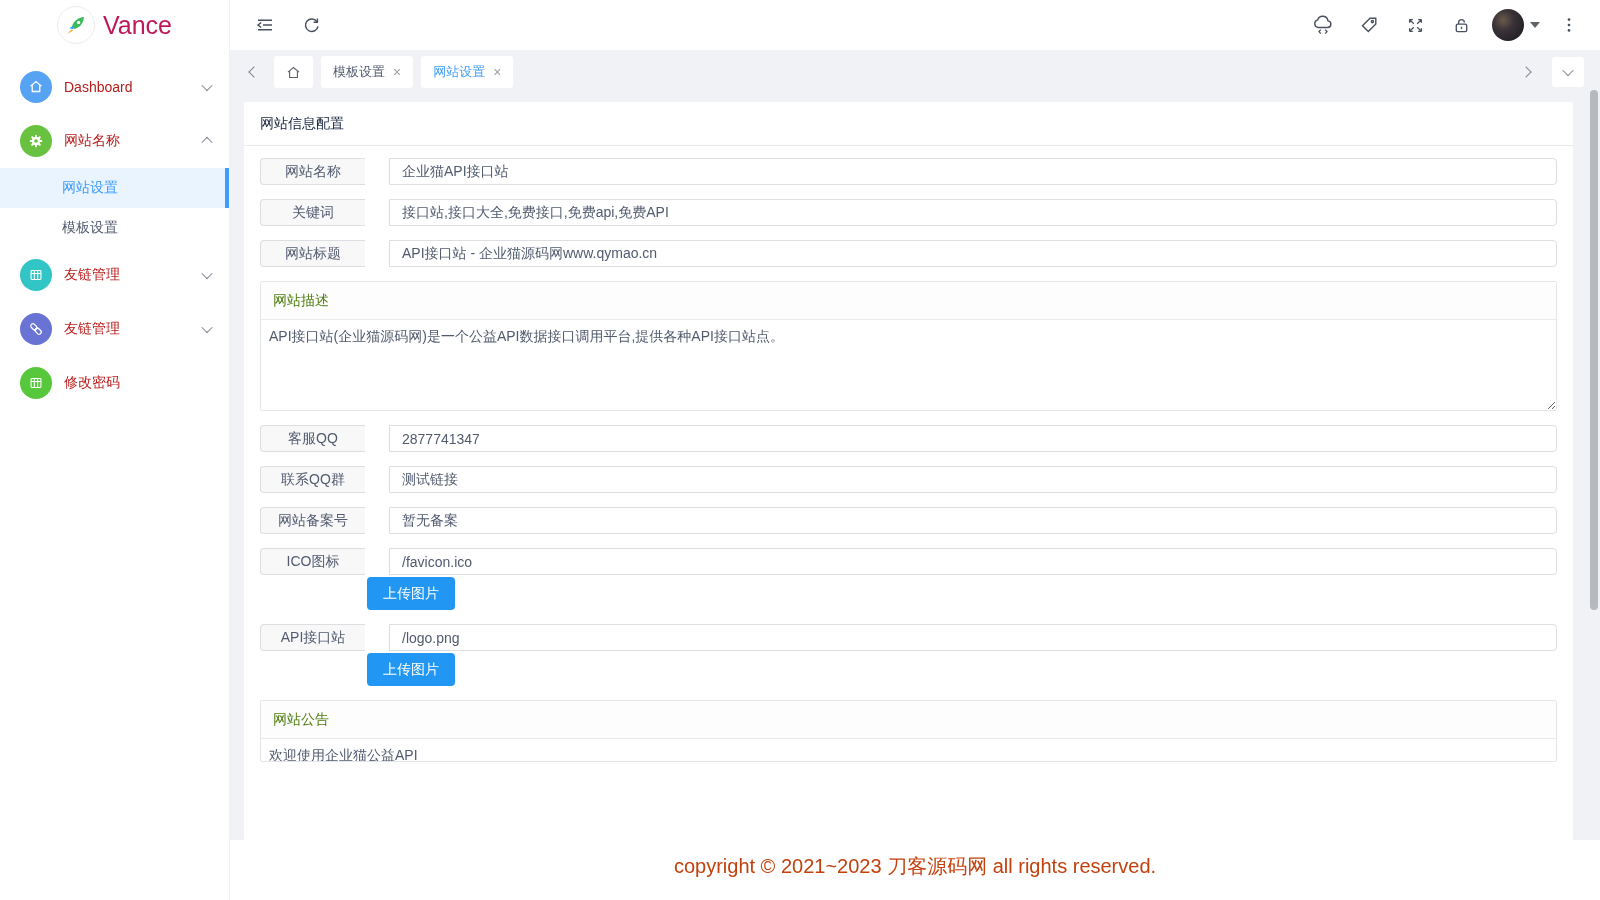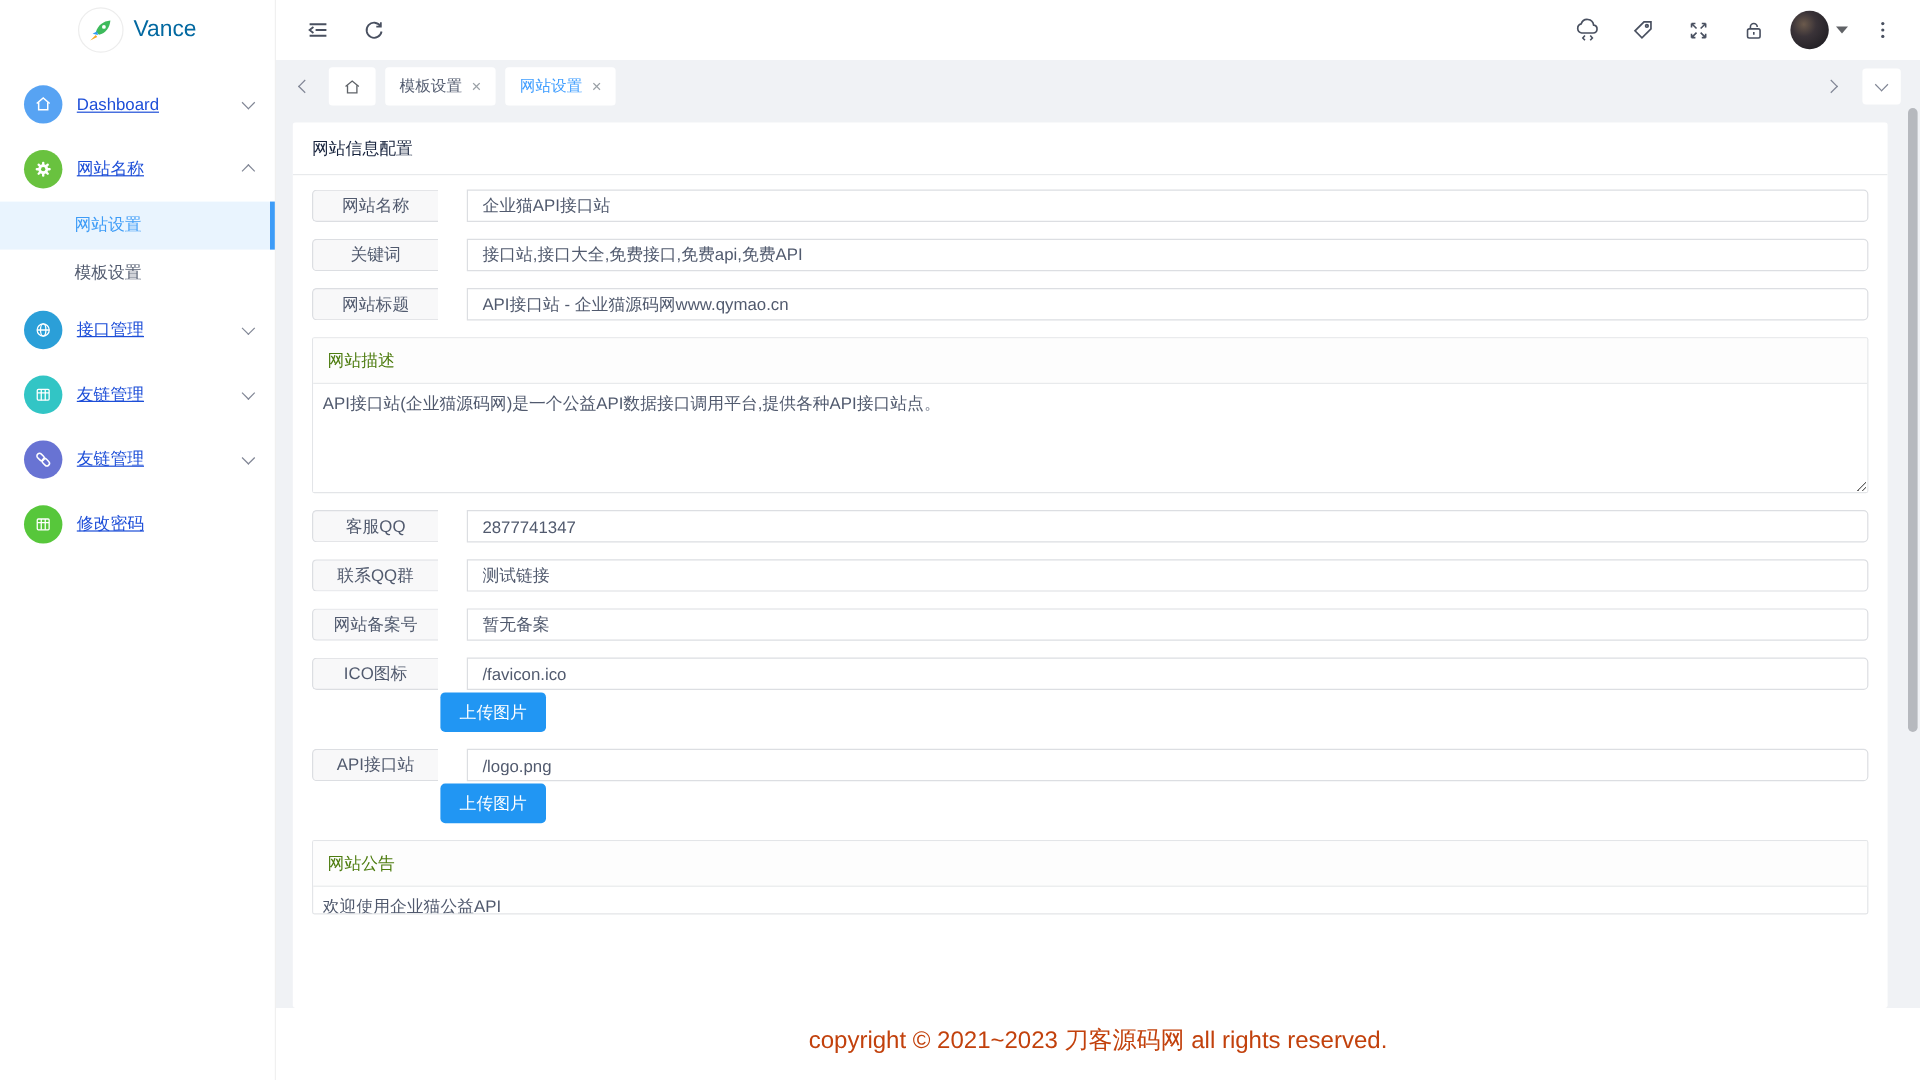--- a/index.html
+++ b/index.html
@@ -4,25 +4,25 @@
 <style>
   * { box-sizing: border-box; margin: 0; padding: 0; }
   html,body { width:1600px; height:900px; overflow:hidden; }
   body { font-family:"Liberation Sans","DejaVu Sans",sans-serif; background:#f0f2f5; color:#515a6e; }
   .app { display:flex; width:1600px; height:900px; }
 
   
   .sidebar { width:230px; min-width:230px; background:#fff; border-right:1px solid #f0f0f0; z-index:5; }
   .logo { height:50px; display:flex; align-items:center; justify-content:center; gap:8px; }
   .logo-circle { width:38px; height:38px; border-radius:50%; background:#fff; border:1px solid #ededed; display:flex; align-items:center; justify-content:center; }
-  .logo-text { font-size:19px; color:#0369a1; }
+  .logo-text { font-size:25px; color:#be185d; }
   .menu { padding-top:10px; }
   .menu-item { height:54px; display:flex; align-items:center; padding:0 18px 0 20px; cursor:pointer; }
   .menu-ball { width:32px; height:32px; border-radius:50%; display:flex; align-items:center; justify-content:center; margin-right:12px; flex:none; }
-  .menu-label { font-size:14px; color:#1d4ed8; flex:1;text-decoration:underline; }
+  .menu-label { font-size:14px; color:#b91c1c; flex:1; }
   .chev { width:8px; height:8px; border-right:1.5px solid #808695; border-bottom:1.5px solid #808695; flex:none; }
   .chev.down { transform:rotate(45deg) translate(-1px,-1px); }
   .chev.up { transform:rotate(-135deg) translate(-1px,-1px); }
   .chev.left { transform:rotate(135deg); }
   .chev.right { transform:rotate(-45deg); }
   .submenu-item { height:40px; display:flex; align-items:center; padding-left:62px; font-size:14px; color:#515a6e; cursor:pointer; }
   .submenu-item.active { background:#e9f4fe; color:#3e9cf7; border-right:4px solid #3e9cf7; }
 
   
   .main { flex:1; display:flex; flex-direction:column; position:relative; }
@@ -116,31 +116,20 @@
         <i class="chev up"></i>
       </div>
 
       <div class="submenu-item active">
         <span>网站设置</span>
       </div>
       <div class="submenu-item">
         <span>模板设置</span>
       </div>
 
-      <div class="menu-item">
-        <span class="menu-ball" style="background:#2b9fd8">
-          <svg width="18" height="18" viewBox="0 0 20 20" fill="none" stroke="#fff" stroke-width="1.2">
-            <circle cx="10" cy="10" r="5.6"></circle>
-              <ellipse cx="10" cy="10" rx="2.5" ry="5.6"></ellipse>
-              <path d="M4.4 10h11.2"></path>
-          </svg>
-        </span>
-        <span class="menu-label">接口管理</span>
-        <i class="chev down"></i>
-      </div>
 
       <div class="menu-item">
         <span class="menu-ball" style="background:#32c5c5">
           <svg width="18" height="18" viewBox="0 0 20 20" fill="none" stroke="#fff" stroke-width="1.2">
             <rect x="4.5" y="5" width="11" height="10" rx="1"></rect>
               <path d="M4.5 8.3h11M8.2 5v10M11.9 5v10"></path>
           </svg>
         </span>
         <span class="menu-label">友链管理</span>
         <i class="chev down"></i>

